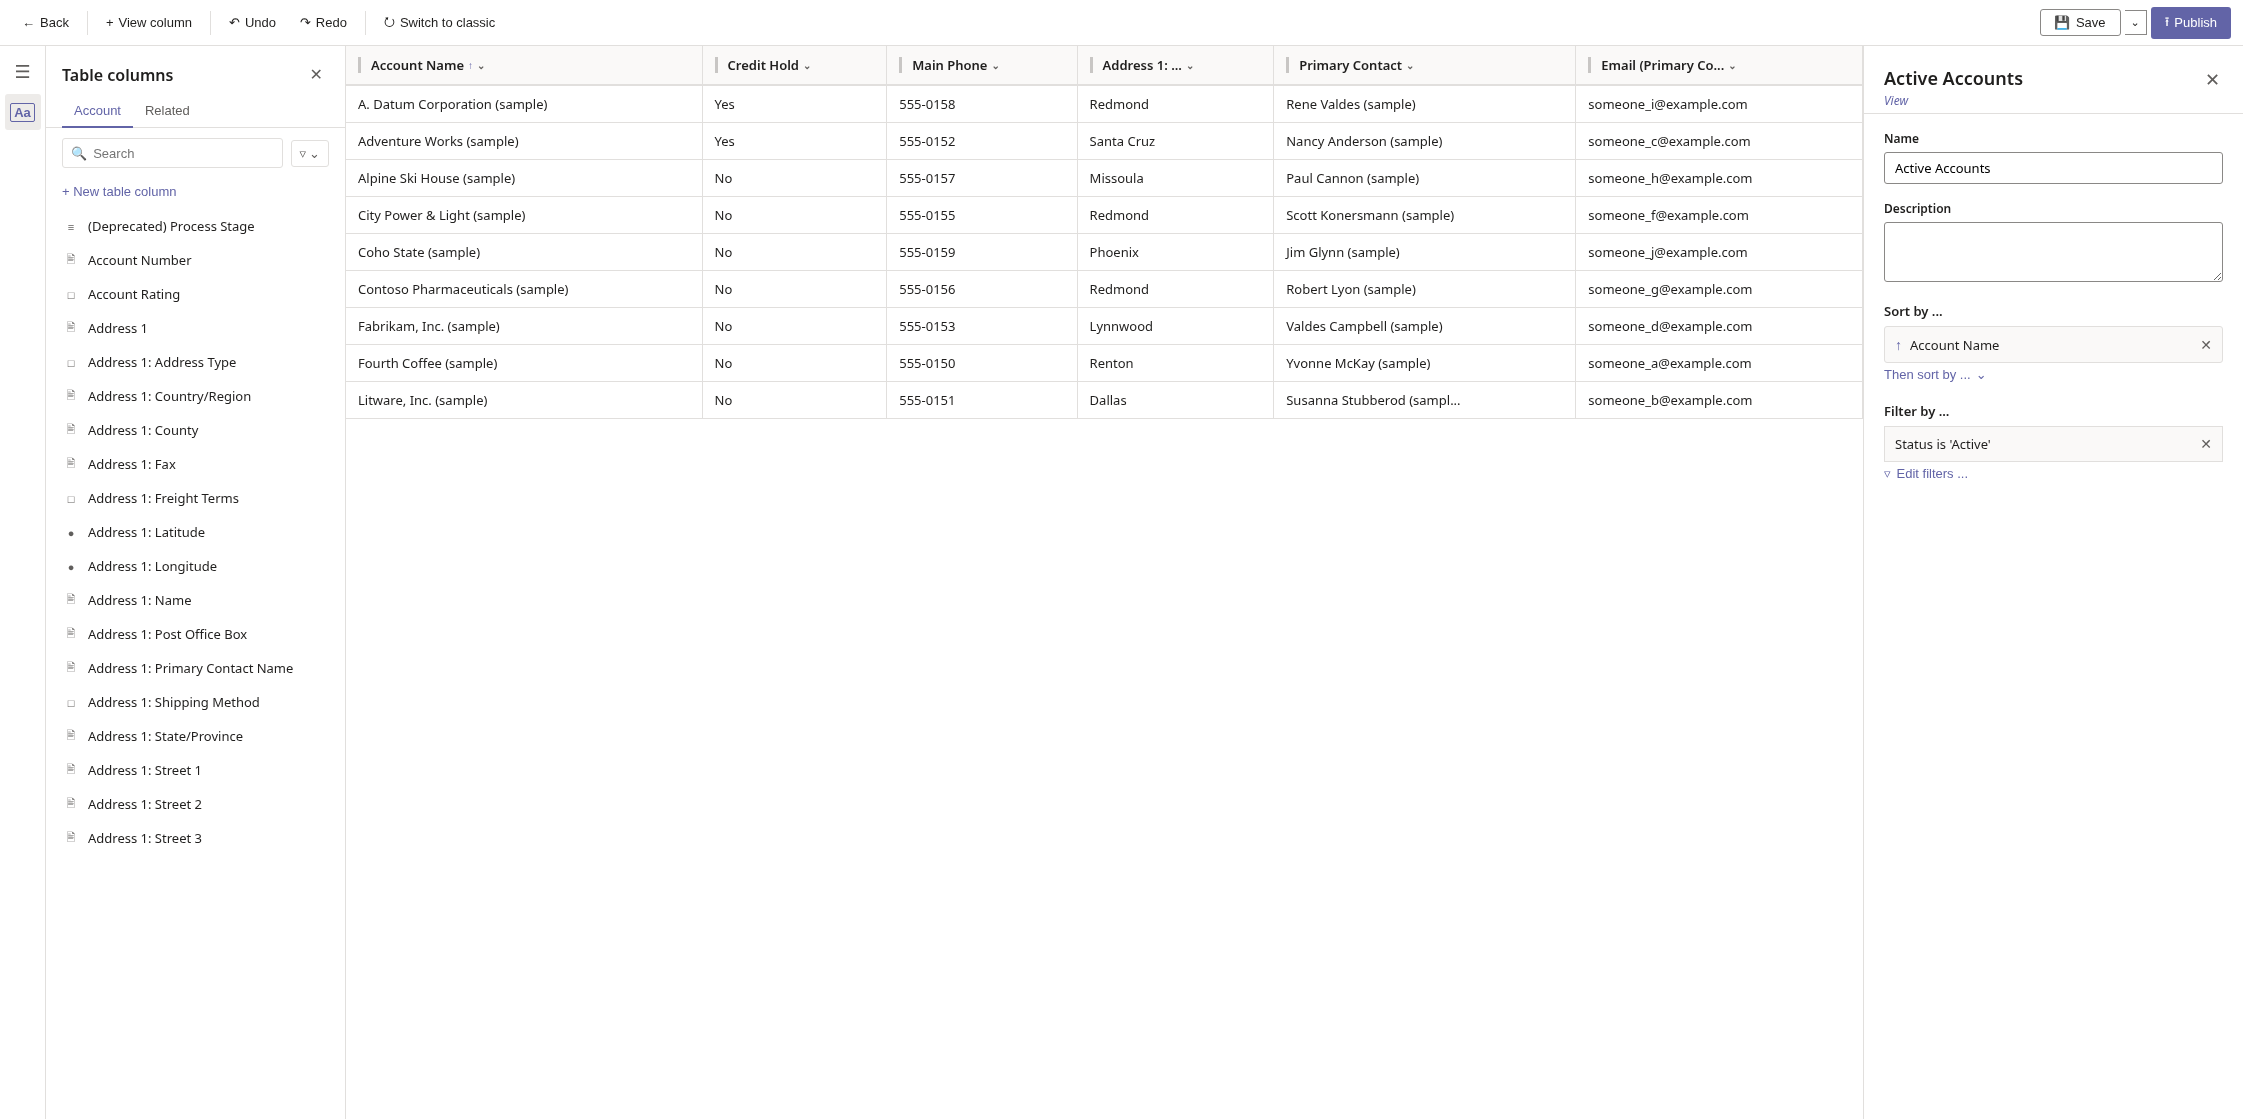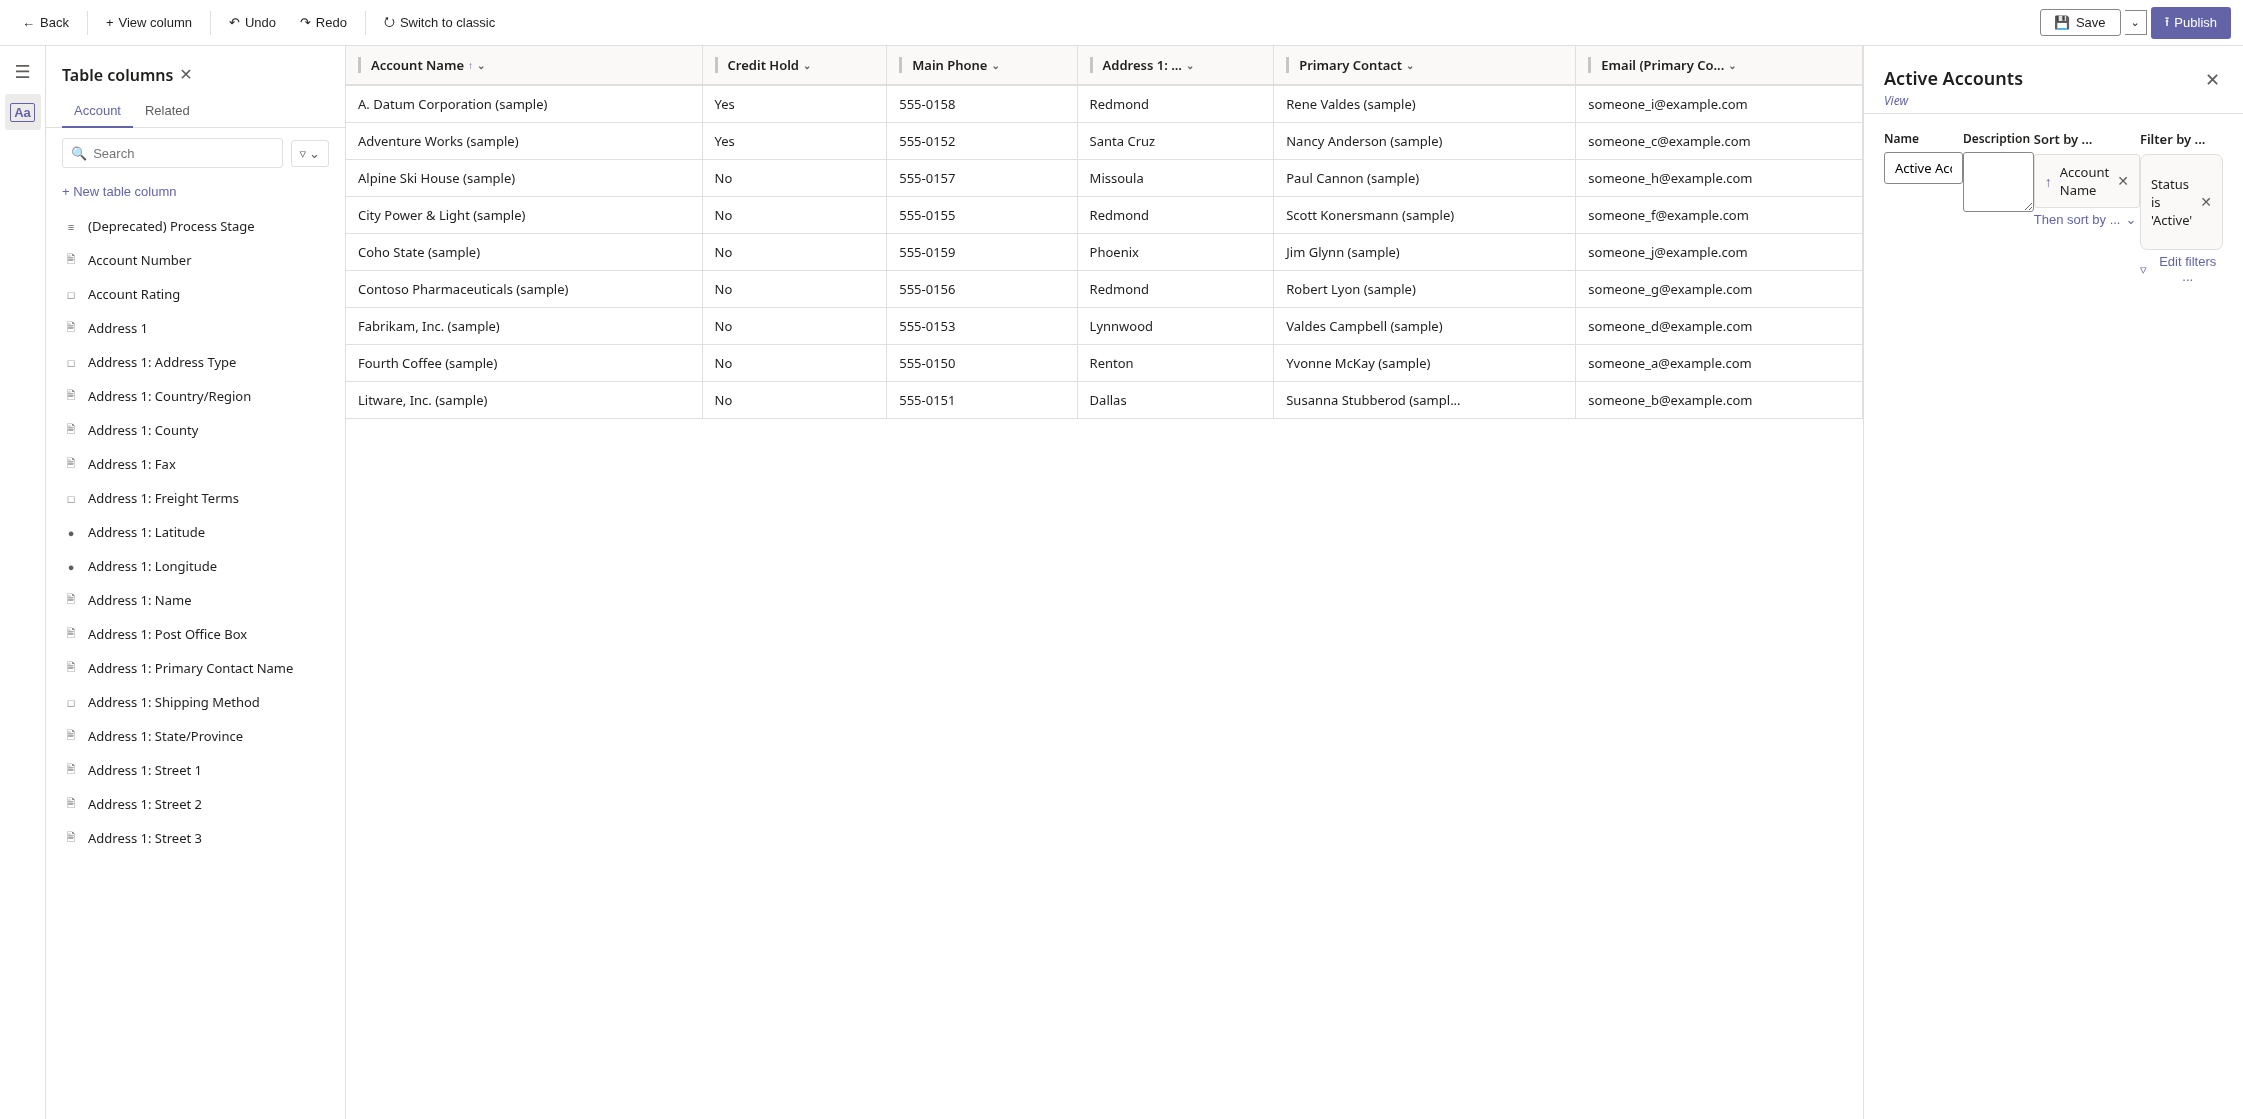--- a/index.html
+++ b/index.html
@@ -39,21 +39,21 @@
       cursor: pointer; border: none; background: transparent; border-radius: 3px; font-size: 18px; color: #605e5c;
     }
     .icon-bar-btn.active { background: #edebe9; }
 
     
     .columns-panel {
       width: 300px; background: #fff; border-right: 1px solid #e1dfdd;
       display: flex; flex-direction: column; overflow: hidden;
     }
     .panel-header {
-      display: flex; align-items: center; justify-content: flex-start;
+      display: flex; align-items: center; justify-content: space-between;
       padding: 16px 16px 8px 16px;
     }
     .panel-title { font-size: 16px; font-weight: 600; }
     .panel-close { border: none; background: transparent; cursor: pointer; font-size: 16px; color: #605e5c; border-radius: 3px; padding: 3px 6px; }
 
     
     .panel-tabs { display: flex; padding: 0 16px; border-bottom: 1px solid #e1dfdd; }
     .tab-btn {
       padding: 8px 12px; background: transparent; border: none; cursor: pointer;
       font-size: 13px; color: #605e5c; border-bottom: 2px solid transparent; margin-bottom: -1px;
@@ -113,42 +113,42 @@
       width: 380px; background: #fff; border-left: 1px solid #e1dfdd;
       display: flex; flex-direction: column; overflow-y: auto; padding: 0;
     }
     .right-panel-header {
       display: flex; align-items: flex-start; justify-content: space-between;
       padding: 20px 20px 4px 20px; border-bottom: 1px solid #e1dfdd;
     }
     .right-panel-title { font-size: 18px; font-weight: 600; }
     .right-panel-subtitle { font-size: 12px; color: #6264a7; margin-top: 2px; font-style: italic; }
     .rp-close { border: none; background: transparent; cursor: pointer; font-size: 18px; color: #605e5c; padding: 3px; }
-    .right-panel-body { padding: 16px 20px; display: flex; }
+    .right-panel-body { padding: 16px 20px; display: flex; flex-direction: column; gap: 16px; }
     .field-label { font-size: 12px; font-weight: 600; color: #201f1e; margin-bottom: 5px; }
     .field-input {
       width: 100%; border: 1px solid #8a8886; border-radius: 3px; padding: 6px 10px;
       font-size: 13px; outline: none; font-family: inherit;
     }
     .field-textarea {
       width: 100%; border: 1px solid #8a8886; border-radius: 3px; padding: 6px 10px;
       font-size: 13px; outline: none; font-family: inherit; min-height: 60px; resize: vertical;
     }
     .sort-box {
       border: 1px solid #e1dfdd; border-radius: 3px; padding: 8px 10px;
       display: flex; align-items: center; gap: 8px; background: #faf9f8;
     }
     .sort-box-text { flex: 1; font-size: 13px; }
     .sort-remove { border: none; background: transparent; cursor: pointer; font-size: 14px; color: #605e5c; }
     .then-sort-btn {
       display: flex; align-items: flex-end; gap: 5px; color: #6264a7;
       background: transparent; border: none; cursor: pointer; font-size: 13px; padding: 4px 0;
     }
     .filter-box {
-      border: 1px solid #e1dfdd; border-radius: 7px; padding: 20px 10px;
+      border: 1px solid #e1dfdd; border-radius: 0; padding: 8px 10px;
       display: flex; align-items: center; gap: 8px; background: #faf9f8;
     }
     .filter-box-text { flex: 1; font-size: 13px; }
     .edit-filters-btn {
       display: flex; align-items: center; gap: 6px; color: #6264a7;
       background: transparent; border: none; cursor: pointer; font-size: 13px; padding: 4px 0;
     }
 
     .section-label { font-size: 13px; font-weight: 600; color: #201f1e; margin-bottom: 6px; }
 

